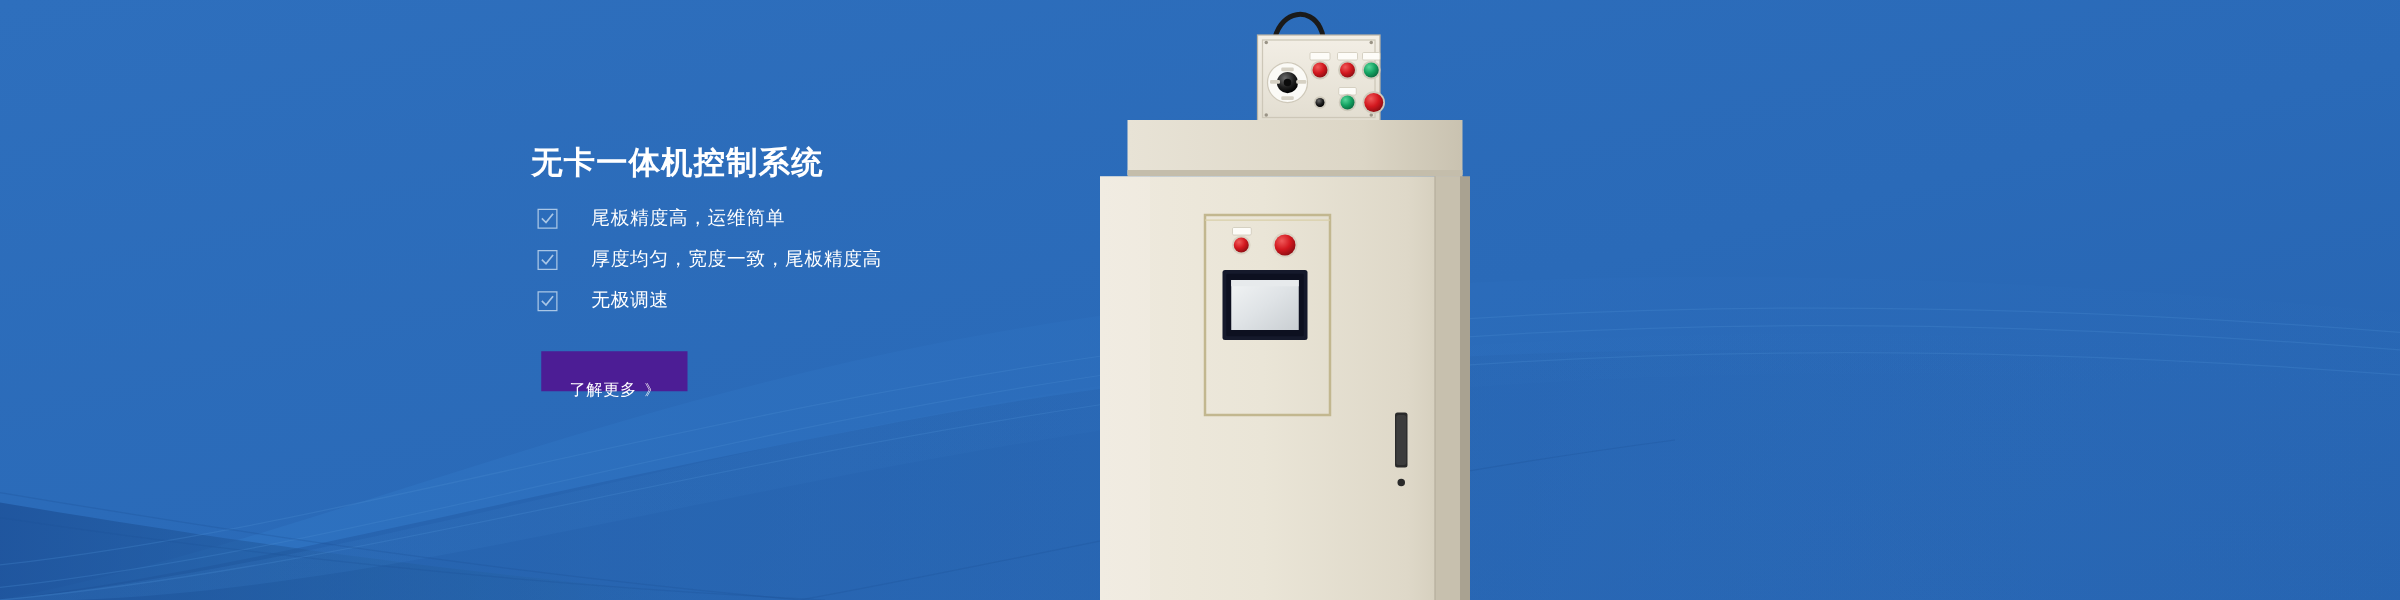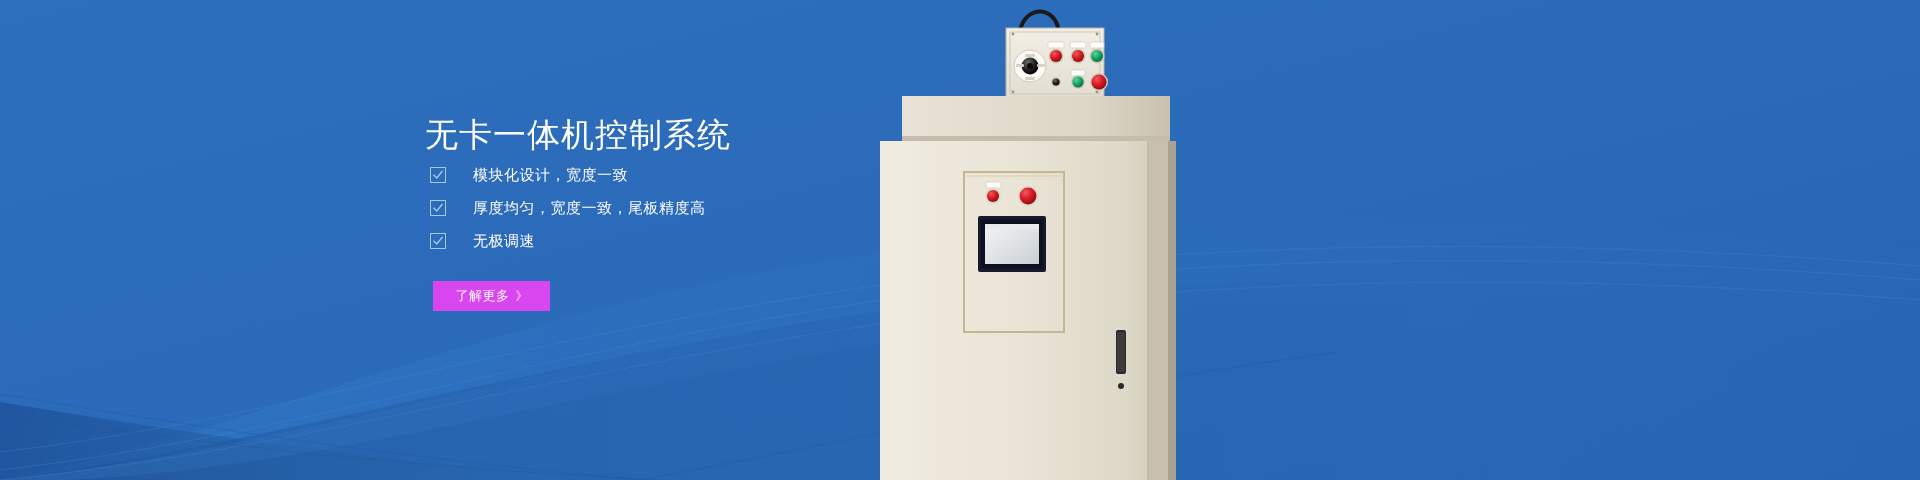--- a/index.html
+++ b/index.html
@@ -18,21 +18,21 @@
   .bg-waves{position:absolute;inset:0;width:100%;height:100%;}
 
   
   .content{
     position:absolute;left:0;top:0;width:920px;height:480px;
     z-index:5;
   }
 
   .hero-title{
     position:absolute;left:425px;top:93px;
-    font-size:33px;line-height:40px;font-weight:normal;
+    font-size:25px;line-height:40px;font-weight:bold;
     color:#ffffff;letter-spacing:1px;white-space:nowrap;
   }
 
   .feature-list{
     position:absolute;left:430px;top:163px;
     list-style:none;margin:0;padding:0;
   }
   .feature-item{
     display:flex;align-items:center;
     height:24px;margin-bottom:9px;
@@ -46,22 +46,22 @@
   }
   .check-box svg{display:block;width:14px;height:14px;}
   .feature-text{
     font-size:15px;color:#ffffff;line-height:24px;
     white-space:nowrap;letter-spacing:.5px;
   }
 
   .cta-button{
     position:absolute;left:433px;top:281px;
     width:117px;height:30px;
-    background:#d946ef;
-    border:0;padding:0;margin:0;
+    background:#4c1d95;
+    border:0;padding:16px;margin:0;
     display:flex;align-items:flex-start;justify-content:center;
     cursor:pointer;
   }
   .cta-label{
     font-size:13px;color:#ffffff;letter-spacing:.5px;
     line-height:30px;
   }
   .cta-chev{
     font-size:12px;color:#ffffff;margin-left:6px;opacity:.92;
     line-height:30px;
@@ -238,21 +238,21 @@
     <h1 class="hero-title">无卡一体机控制系统</h1>
 
     <ul class="feature-list">
 
       <li class="feature-item">
         <span class="check-box">
           <svg viewBox="0 0 14 14" aria-hidden="true">
             <path d="M3 7.2 L5.8 10 L11 3.6" fill="none" stroke="#a9c6e6" stroke-width="1.4" stroke-linecap="square"></path>
           </svg>
         </span>
-        <span class="feature-text">模块化设计，宽度一致</span>
+        <span class="feature-text">尾板精度高，运维简单</span>
       </li>
 
       <li class="feature-item">
         <span class="check-box">
           <svg viewBox="0 0 14 14" aria-hidden="true">
             <path d="M3 7.2 L5.8 10 L11 3.6" fill="none" stroke="#a9c6e6" stroke-width="1.4" stroke-linecap="square"></path>
           </svg>
         </span>
         <span class="feature-text">厚度均匀，宽度一致，尾板精度高</span>
       </li>

